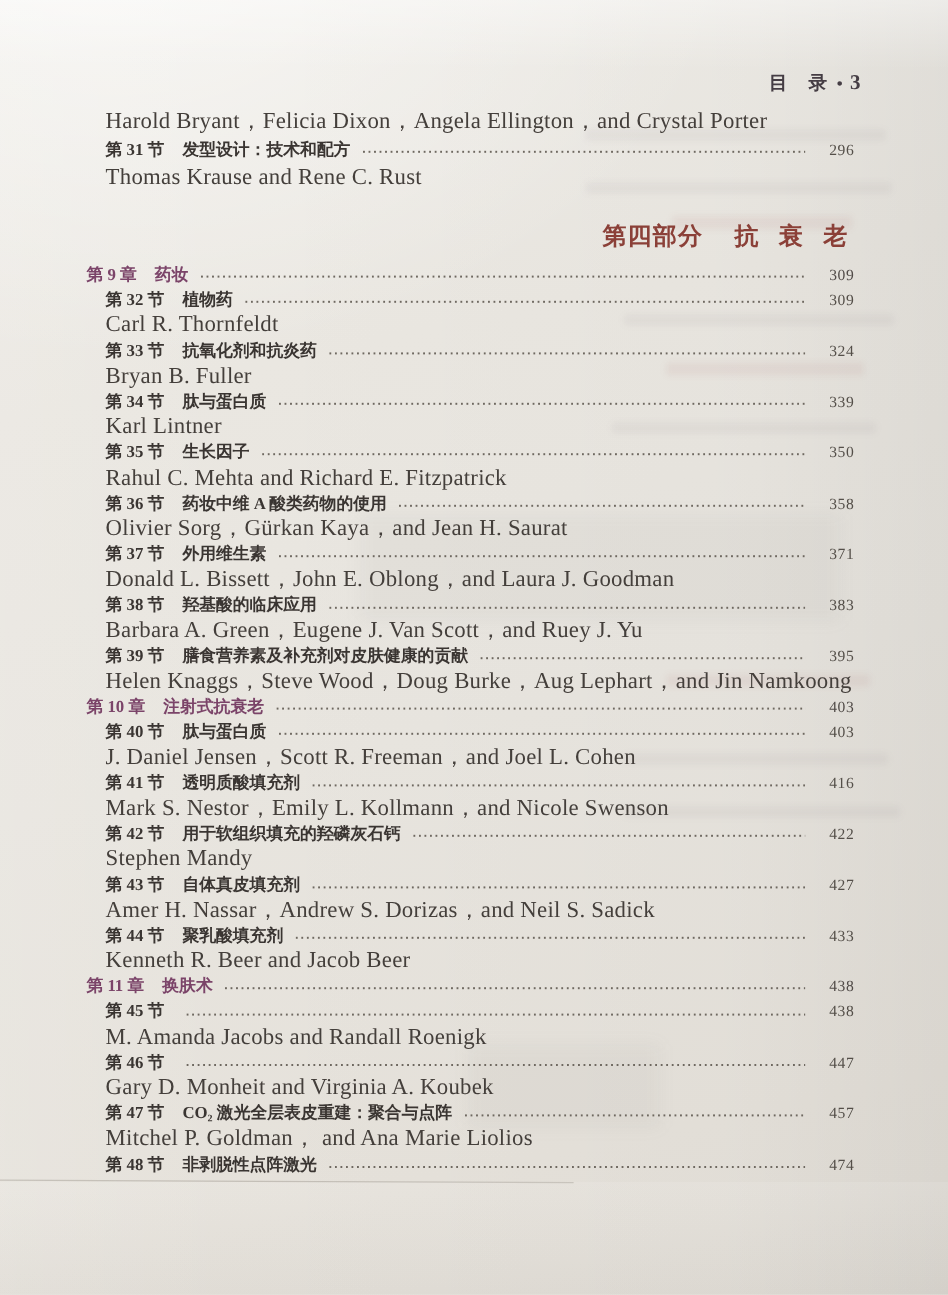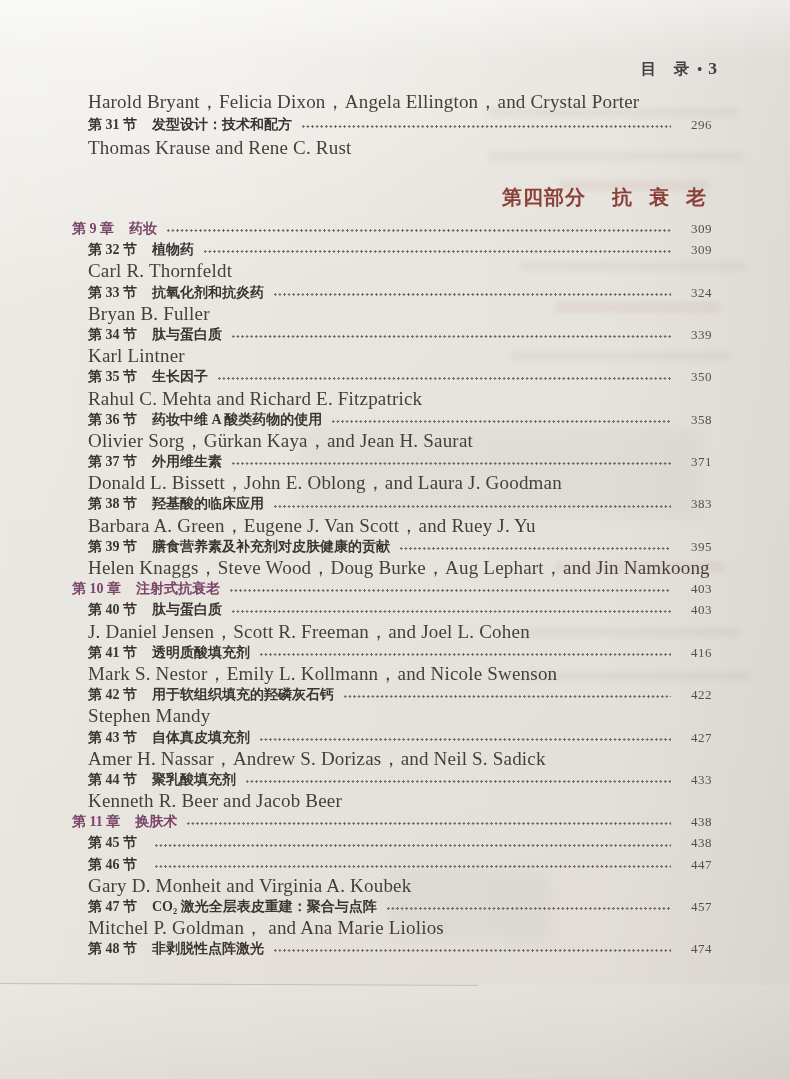--- a/index.html
+++ b/index.html
@@ -213,20 +213,21 @@
         <span class="lbl">第 11 章</span>
         <span class="ttl">换肤术</span>
         <span class="dots"></span>
         <span class="pg">438</span>
       </div>
       <div class="row sec">
         <span class="lbl">第 45 节</span>
         <span class="dots"></span>
         <span class="pg">438</span>
       </div>
+      <div class="row auth">M. Amanda Jacobs and Randall Roenigk</div>
       <div class="row sec">
         <span class="lbl">第 46 节</span>
         <span class="dots"></span>
         <span class="pg">447</span>
       </div>
       <div class="row auth">Gary D. Monheit and Virginia A. Koubek</div>
       <div class="row sec">
         <span class="lbl">第 47 节</span>
         <span class="ttl">CO₂ 激光全层表皮重建：聚合与点阵</span>
         <span class="dots"></span>

